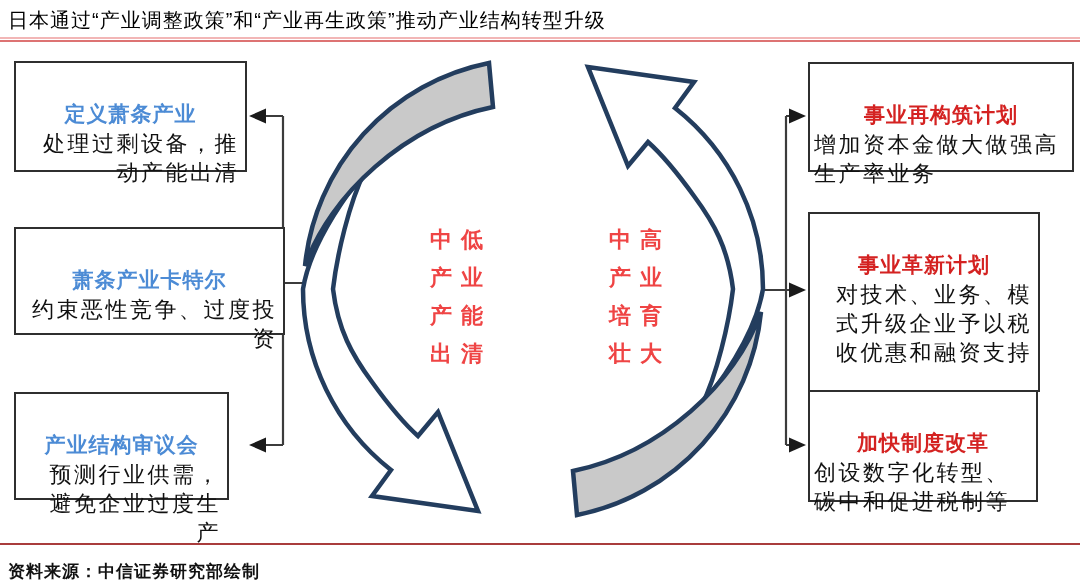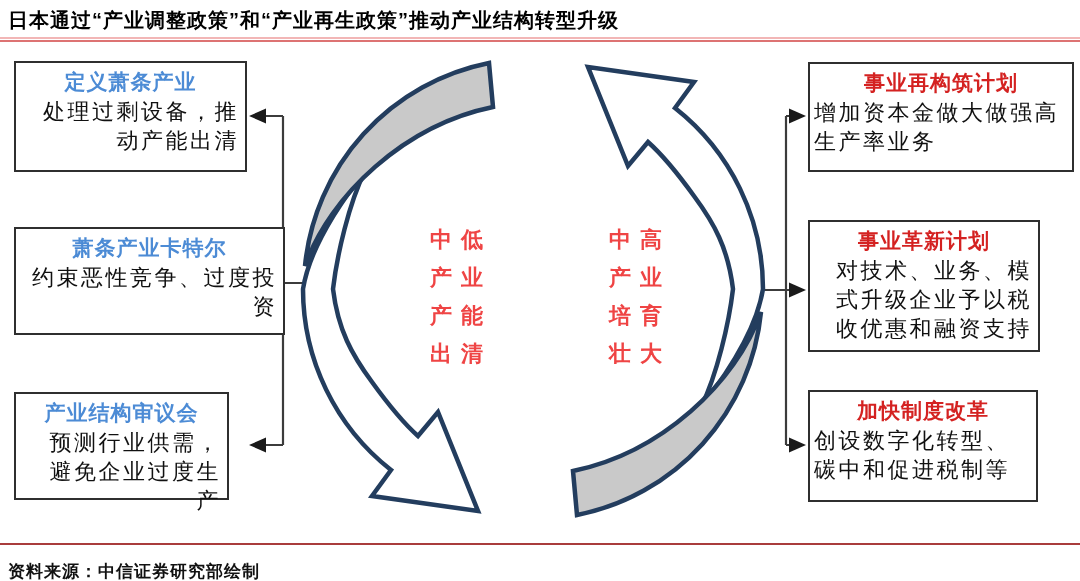--- a/index.html
+++ b/index.html
@@ -1,39 +1,39 @@
 <!DOCTYPE html>
 <html><head>
 <meta charset="utf-8">
 <style>
   html,body { margin:0; padding:0; background:#ffffff; }
   .page {
     position:relative; width:1080px; height:581px; background:#ffffff;
     font-family:"Liberation Sans", sans-serif; overflow:hidden; color:#111;
   }
   .title {
-    position:absolute; left:8px; top:7px; font-size:20px; font-weight:bold;
+    position:absolute; left:8px; top:7px; font-size:20px; font-weight:normal;
     letter-spacing:1px; color:#000; white-space:nowrap;
   }
   .rule { position:absolute; left:0; width:1080px; }
   .rule-top-light { top:37px; height:2px; background:#f2b6b6; }
   .rule-top-dark  { top:40px; height:2px; background:#dd7373; }
   .rule-bottom    { top:543px; height:2px; background:#a93c3c; }
   .source {
     position:absolute; left:8px; top:552px; font-size:17px; font-weight:bold;
     letter-spacing:1px; color:#111;margin-top:8px;
   }
   svg.diagram { position:absolute; left:0; top:0; pointer-events:none; }
   .box {
     position:absolute; background:#ffffff; border:2px solid #2f2f2f;
     box-sizing:border-box;
   }
   .box-header {
     text-align:center; font-weight:bold; font-size:21px; line-height:30px;
-    padding-top:4px; letter-spacing:1px;
+    padding-top:4px; letter-spacing:1px;margin-top:32px;
   }
   .blue { color:#4c8bd5; }
   .red  { color:#d42221; }
   .box-body {
     font-size:22px; line-height:29px; letter-spacing:2.5px;
     padding:0 6px 0 11px; color:#111;text-align:right;
   }
   .box-body.centered { text-align:left; padding:0 4px; }
   .cycle-label {
     position:absolute; transform:translateX(-50%);
@@ -99,21 +99,21 @@
   </div>
   <div class="box" style="left:14px; top:392px; width:215px; height:108px">
     <div class="box-header blue">产业结构审议会</div>
     <div class="box-body">预测行业供需，避免企业过度生产</div>
   </div>
 
   <div class="box" style="left:808px; top:62px; width:266px; height:110px">
     <div class="box-header red">事业再构筑计划</div>
     <div class="box-body centered">增加资本金做大做强高生产率业务</div>
   </div>
-  <div class="box" style="left:808px; top:220px; width:232px; height:132px">
+  <div class="box" style="left:808px; top:212px; width:232px; height:180px">
     <div class="box-header red">事业革新计划</div>
     <div class="box-body">对技术、业务、模式升级企业予以税收优惠和融资支持</div>
   </div>
   <div class="box" style="left:808px; top:390px; width:230px; height:112px">
     <div class="box-header red">加快制度改革</div>
     <div class="box-body centered">创设数字化转型、碳中和促进税制等</div>
   </div>
 
   <div class="cycle-label" style="left:461px">中低
 产业

